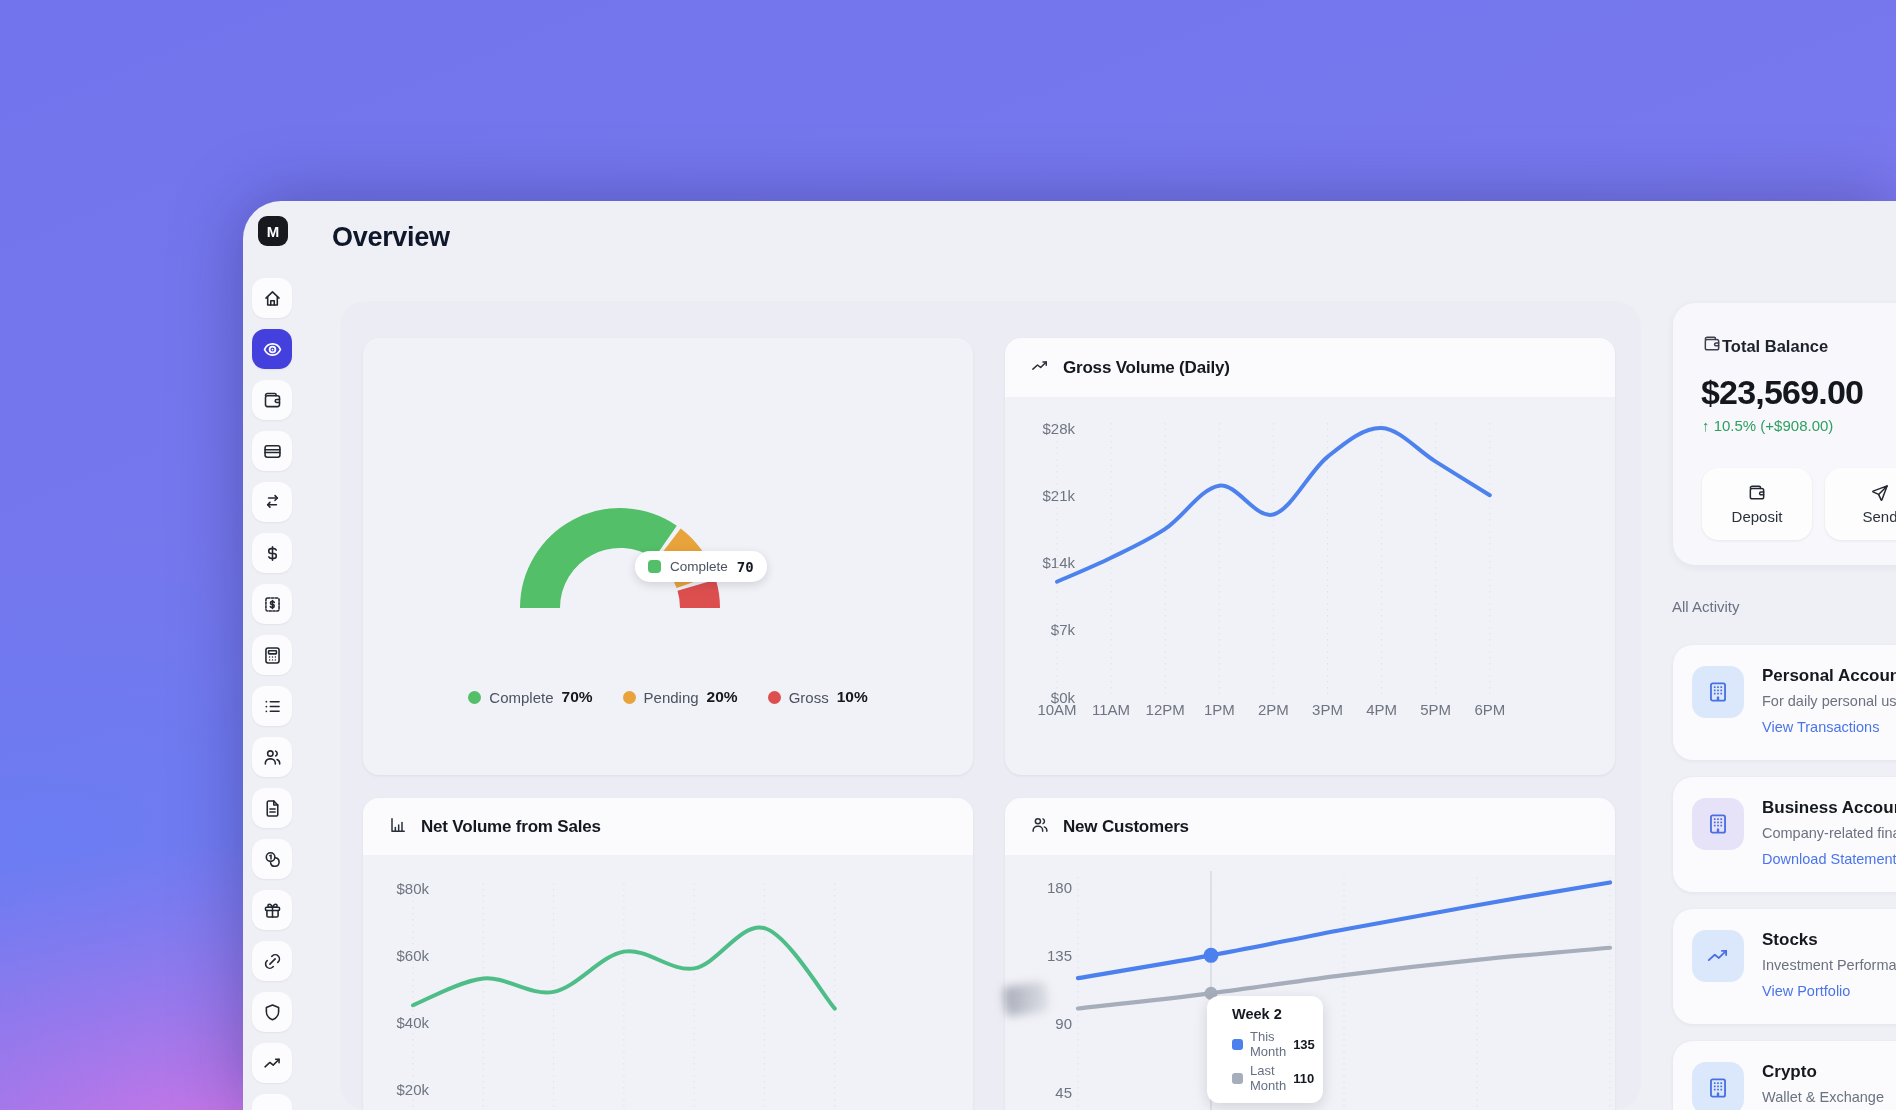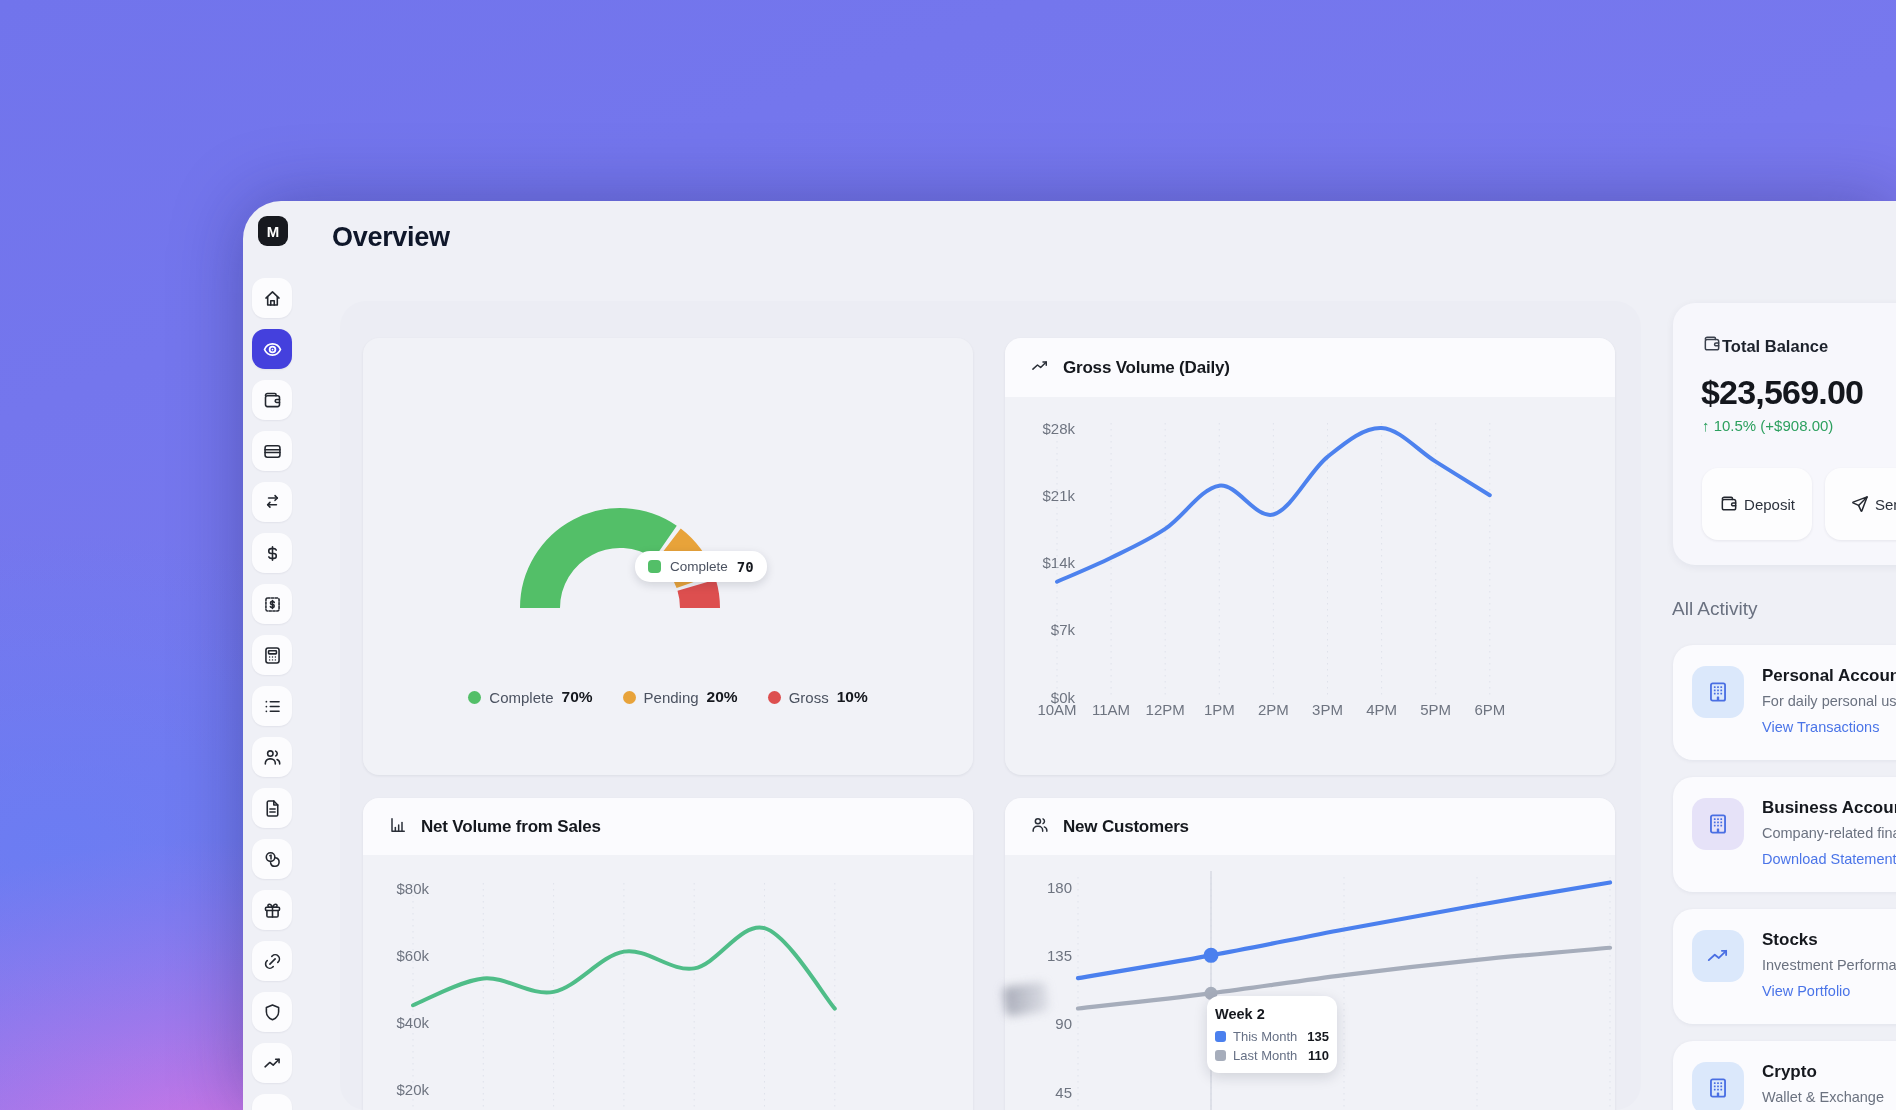--- a/index.html
+++ b/index.html
@@ -50,39 +50,39 @@
 
   .gauge-tip {
     position:absolute; left:272px; top:213px; height:31px; border-radius:15px; background:#fff;
     box-shadow:0 3px 10px rgba(20,25,45,.15); display:flex; align-items:center; gap:9px; padding:0 13px; white-space:nowrap;
   }
   .tip-sq { width:13px; height:13px; border-radius:4px; }
   .tip-label { font-size:13.5px; color:#4b5260; }
   .tip-val { font-family:"DejaVu Sans Mono", monospace; font-size:14px; font-weight:700; color:#15181e; }
 
   .cust-tip {
-    position:absolute; left:202px; top:198px; width:130px; background:#fff; border-radius:12px;
-    box-shadow:0 4px 14px rgba(20,25,45,.15); padding:10px 8px;
+    position:absolute; left:202px; top:198px; width:116px; background:#fff; border-radius:12px;
+    box-shadow:0 4px 14px rgba(20,25,45,.15); padding:10px 25px;
   }
   .cust-tip-title { font-size:14.5px; font-weight:700; color:#15181e; margin-bottom:7px; }
   .cust-tip-row { display:flex; align-items:center; gap:7px; margin-top:4px; }
   .cust-sq { width:11px; height:11px; border-radius:3px; flex:none; }
   .cust-label { font-size:13px; color:#667085; }
   .cust-val { font-size:13px; font-weight:700; color:#15181e; margin-left:auto; }
 
   .balance-card { left:1673px; top:303px; width:260px; height:262px; background:#f7f7fc; border-radius:22px; box-shadow:0 2px 8px rgba(25,30,60,.06); }
   .bal-head { position:absolute; left:29px; top:31px; display:flex; align-items:center; color:#3a404c; }
   .bal-label { font-size:16.5px; font-weight:600; color:#1d222c; }
   .bal-amount { position:absolute; left:28px; top:70px; font-size:34px; font-weight:800; color:#14171d; letter-spacing:-0.8px; white-space:nowrap; }
   .bal-delta { position:absolute; left:29px; top:114px; font-size:15px; font-weight:500; }
   .bal-actions { position:absolute; left:29px; top:165px; display:flex; gap:13px; }
-  .action-btn { width:110px; height:72px; background:#fdfdfe; border-radius:16px; display:flex; align-items:center; justify-content:center; gap:5px; color:#23272f; box-shadow:0 1px 3px rgba(20,25,45,.08); flex:none; }
+  .action-btn { width:110px; height:72px; background:#fdfdfe; border-radius:16px; display:flex; flex-direction:column; align-items:center; justify-content:center; gap:5px; color:#23272f; box-shadow:0 1px 3px rgba(20,25,45,.08); flex:none; }
   .action-label { font-size:15px; font-weight:500; color:#2b313c; }
 
-  .activity-heading { left:1672px; top:598px; font-size:19px; font-weight:500; color:#6a7180; }
+  .activity-heading { left:1672px; top:598px; font-size:15px; font-weight:500; color:#6a7180; }
   .activity-item { position:absolute; left:1673px; width:260px; height:115px; background:#fbfbfe; border-radius:20px; box-shadow:0 1px 4px rgba(25,30,60,.06); }
   .tile { position:absolute; left:19px; top:21px; width:52px; height:52px; border-radius:14px; display:flex; align-items:center; justify-content:center; color:#4a6fe3; }
   .act-title { position:absolute; left:89px; top:21px; font-size:17px; font-weight:700; color:#15181e; white-space:nowrap; }
   .act-sub { position:absolute; left:89px; top:48px; font-size:14.5px; color:#6b7280; white-space:nowrap; }
   .act-link { position:absolute; left:89px; top:74px; font-size:14.5px; font-weight:500; color:#4a74e8; white-space:nowrap; }
 
   .cursor-blur { left:1004px; top:984px; width:44px; height:30px; border-radius:6px;
     background:linear-gradient(100deg, rgba(115,120,138,.6), rgba(160,165,182,.2)); filter:blur(5px); transform:rotate(-8deg); }
 </style>
 </head>

